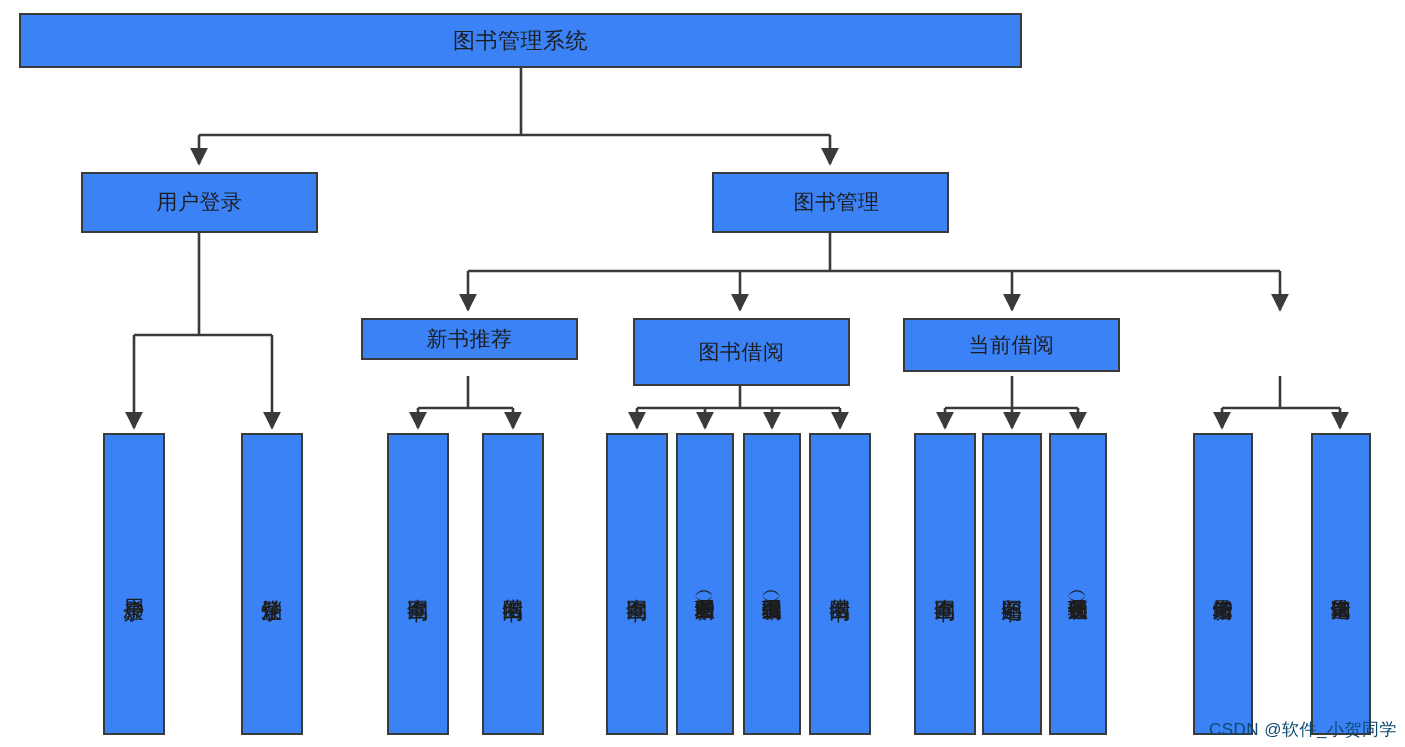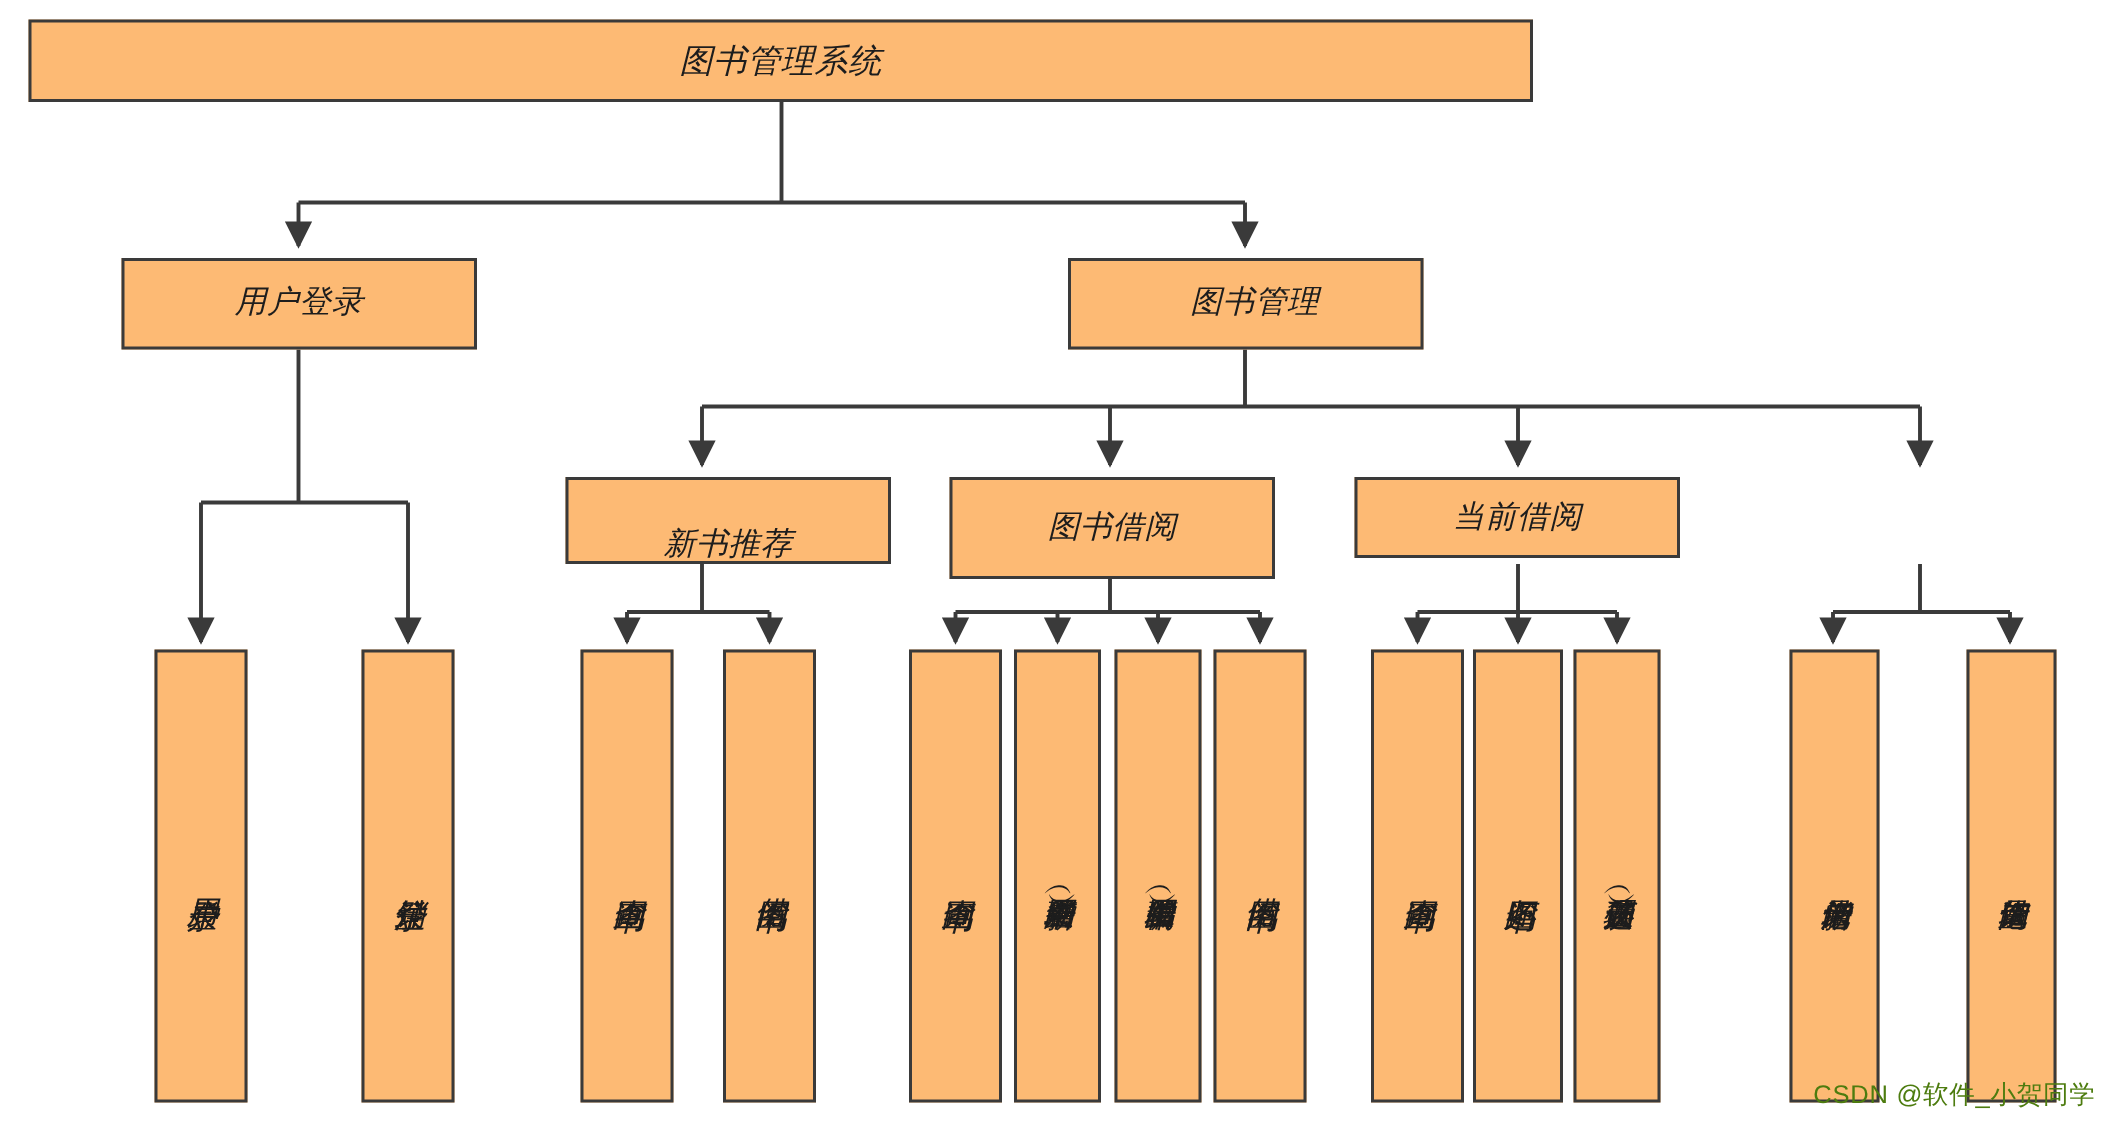--- a/index.html
+++ b/index.html
@@ -22,28 +22,27 @@
     position: absolute;
     left: 0;
     top: 0;
     width: 1405px;
     height: 747px;
     pointer-events: none;
   }
   .node {
     position: absolute;
     box-sizing: border-box;
-    background: #fdba74;
+    background: #3b82f6;
     border: 2.5px solid #3a3a3a;
     display: flex;
     align-items: center;
     justify-content: center;
     color: #1d1d1d;
     z-index: 2;
-    font-style: italic;
   }
   .node-label {
     display: block;
     text-align: center;
     line-height: 1.05;
     letter-spacing: 0.5px;
   }
   .node.horizontal .node-label {
     font-size: 21px;
     writing-mode: horizontal-tb;
@@ -67,21 +66,21 @@
   }
   .node.vertical.tight .node-label {
     font-size: 20px;
     letter-spacing: 0px;
   }
   .watermark {
     position: absolute;
     right: 8px;
     bottom: 6px;
     font-size: 17px;
-    color: #4d7c0f;
+    color: #0c4a6e;
     z-index: 5;
     white-space: nowrap;
     letter-spacing: 0.5px;
   }
 </style>
 </head>
 <body>
 
 <div id="canvas">
 
@@ -140,21 +139,21 @@
     <span class="node-label">图书管理系统</span>
   </div>
 
   <div class="node horizontal" style="left:81px; top:172px; width:237px; height:61px;">
     <span class="node-label">用户登录</span>
   </div>
   <div class="node horizontal" style="left:712px; top:172px; width:237px; height:61px;padding-left:12px;">
     <span class="node-label">图书管理</span>
   </div>
 
-  <div class="node horizontal" style="left:377px; top:318px; width:217px; height:58px;align-items:flex-end;">
+  <div class="node horizontal" style="left:361px; top:318px; width:217px; height:42px;">
     <span class="node-label">新书推荐</span>
   </div>
   <div class="node horizontal" style="left:633px; top:318px; width:217px; height:68px;">
     <span class="node-label">图书借阅</span>
   </div>
   <div class="node horizontal" style="left:903px; top:318px; width:217px; height:54px;">
     <span class="node-label">当前借阅</span>
   </div>
 
   <div class="node vertical" style="left:103px; top:433px; width:62px; height:302px;">

